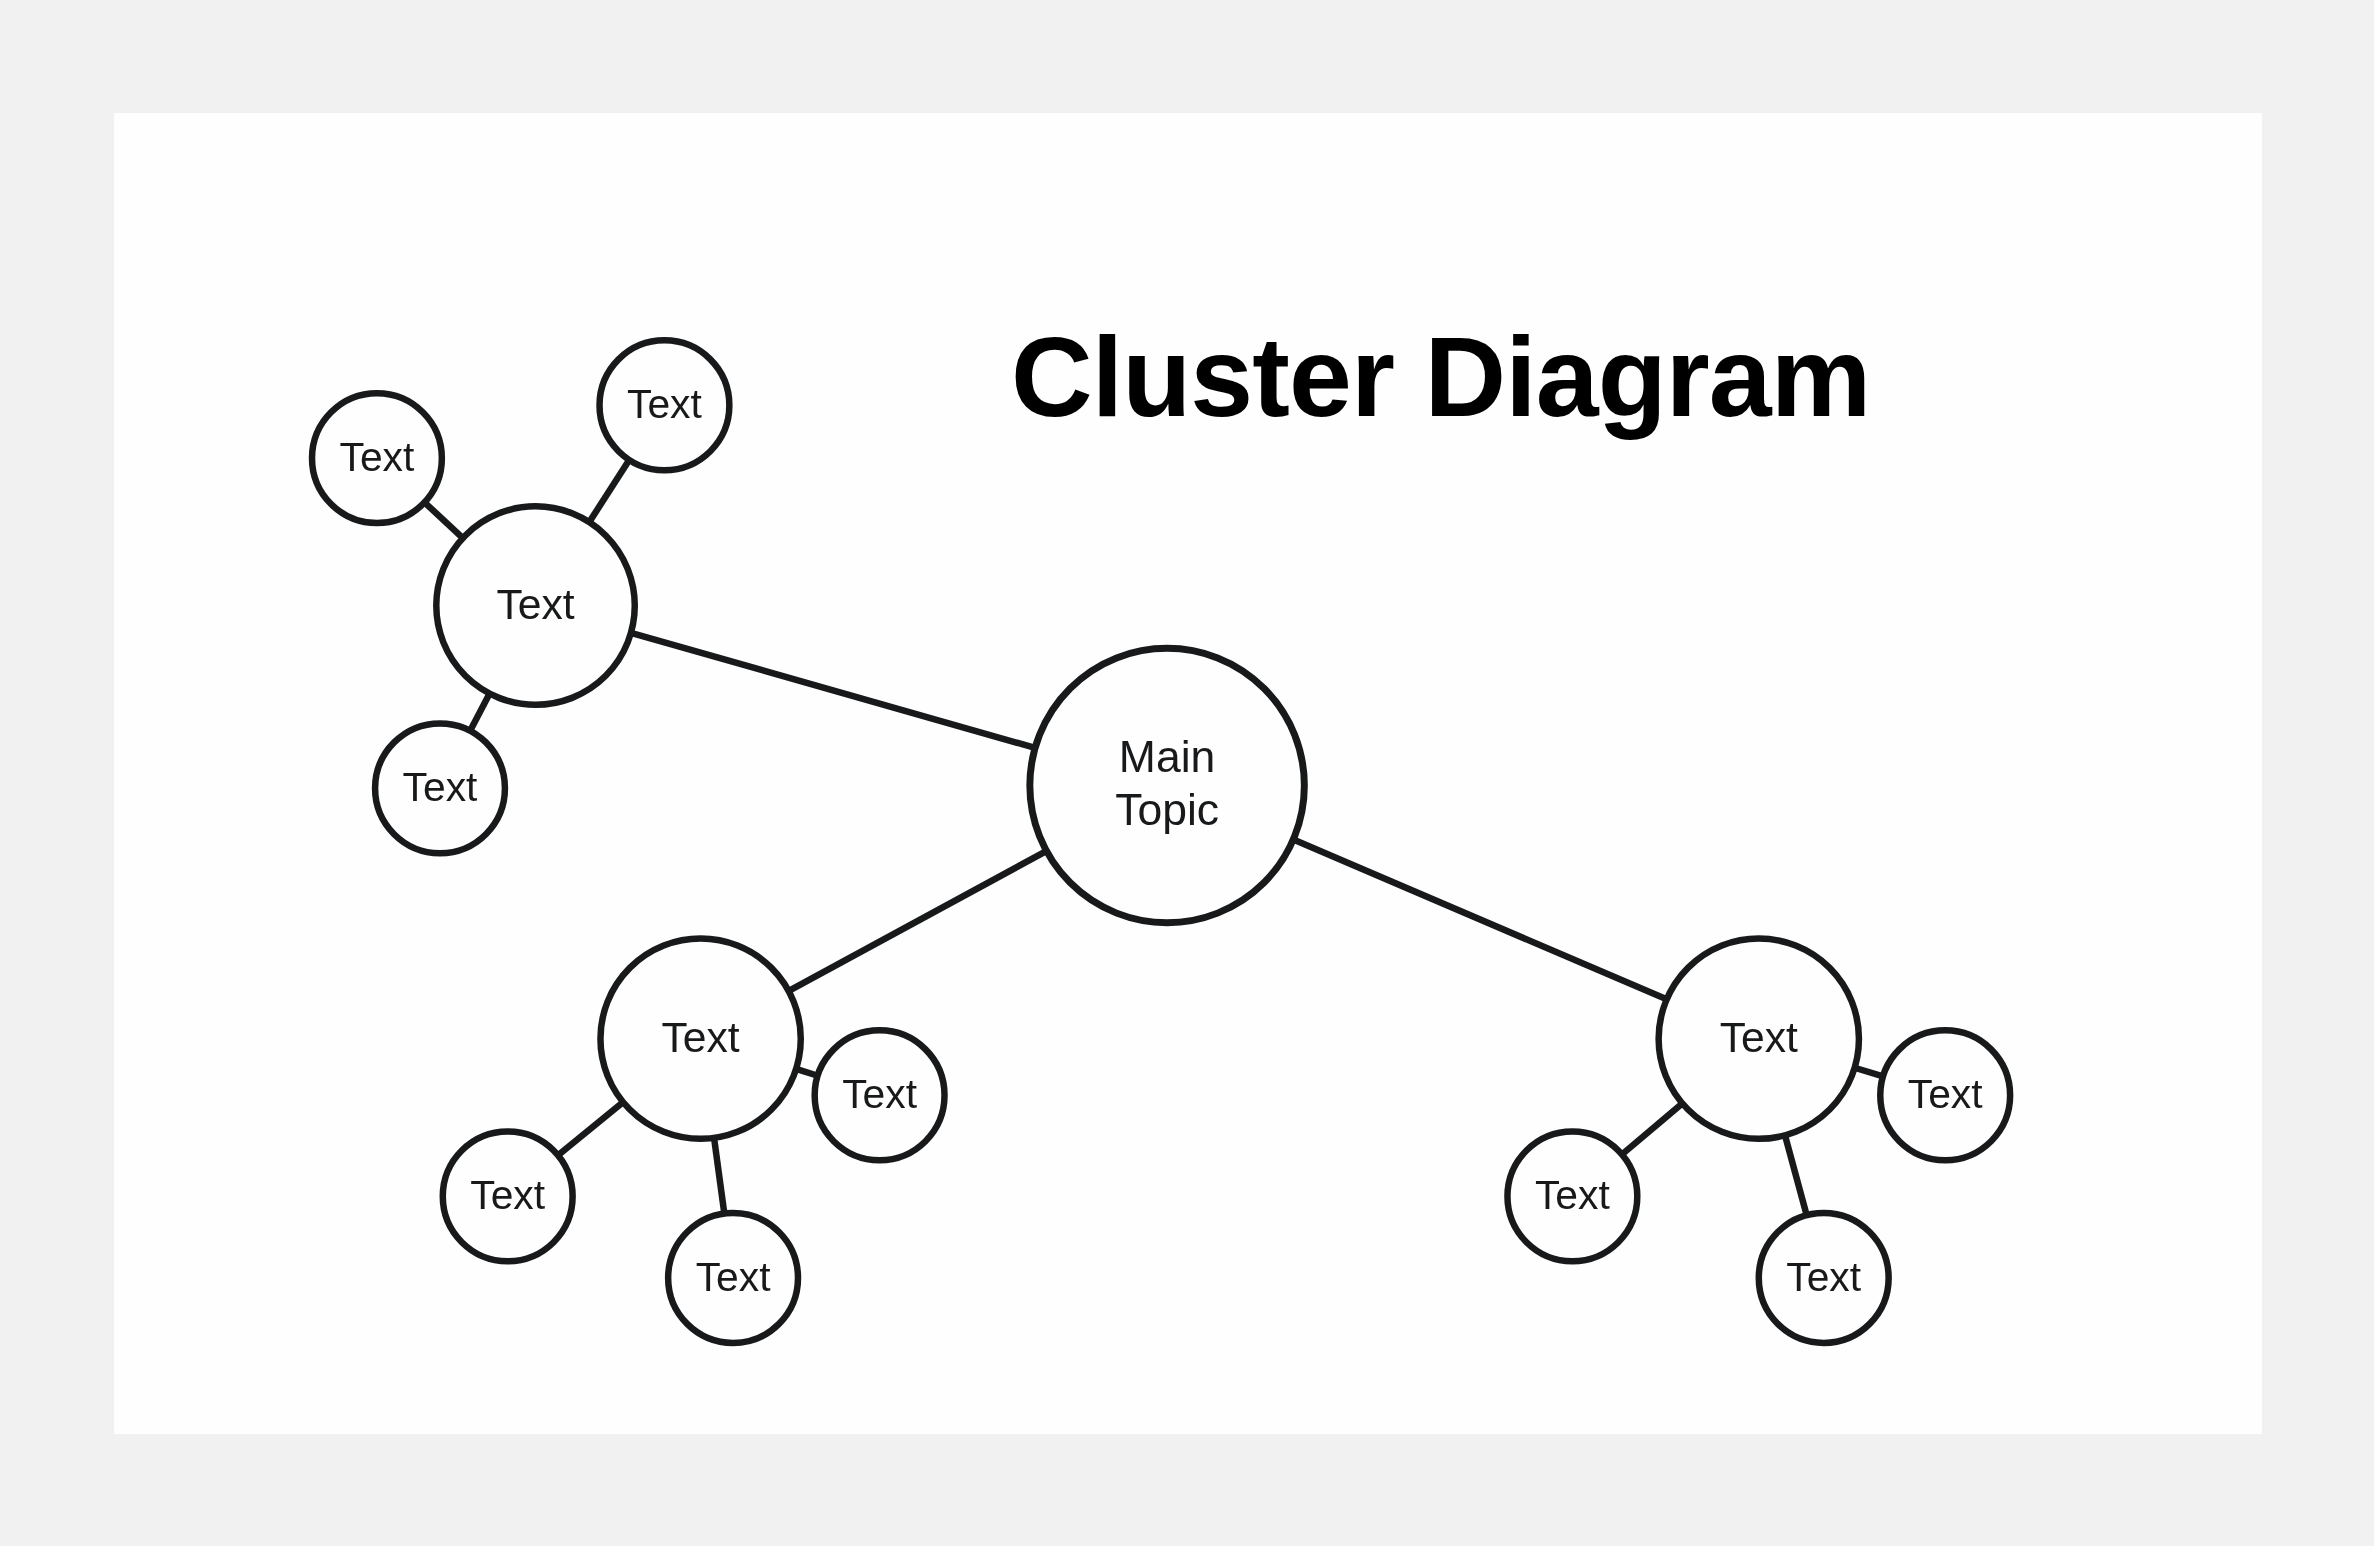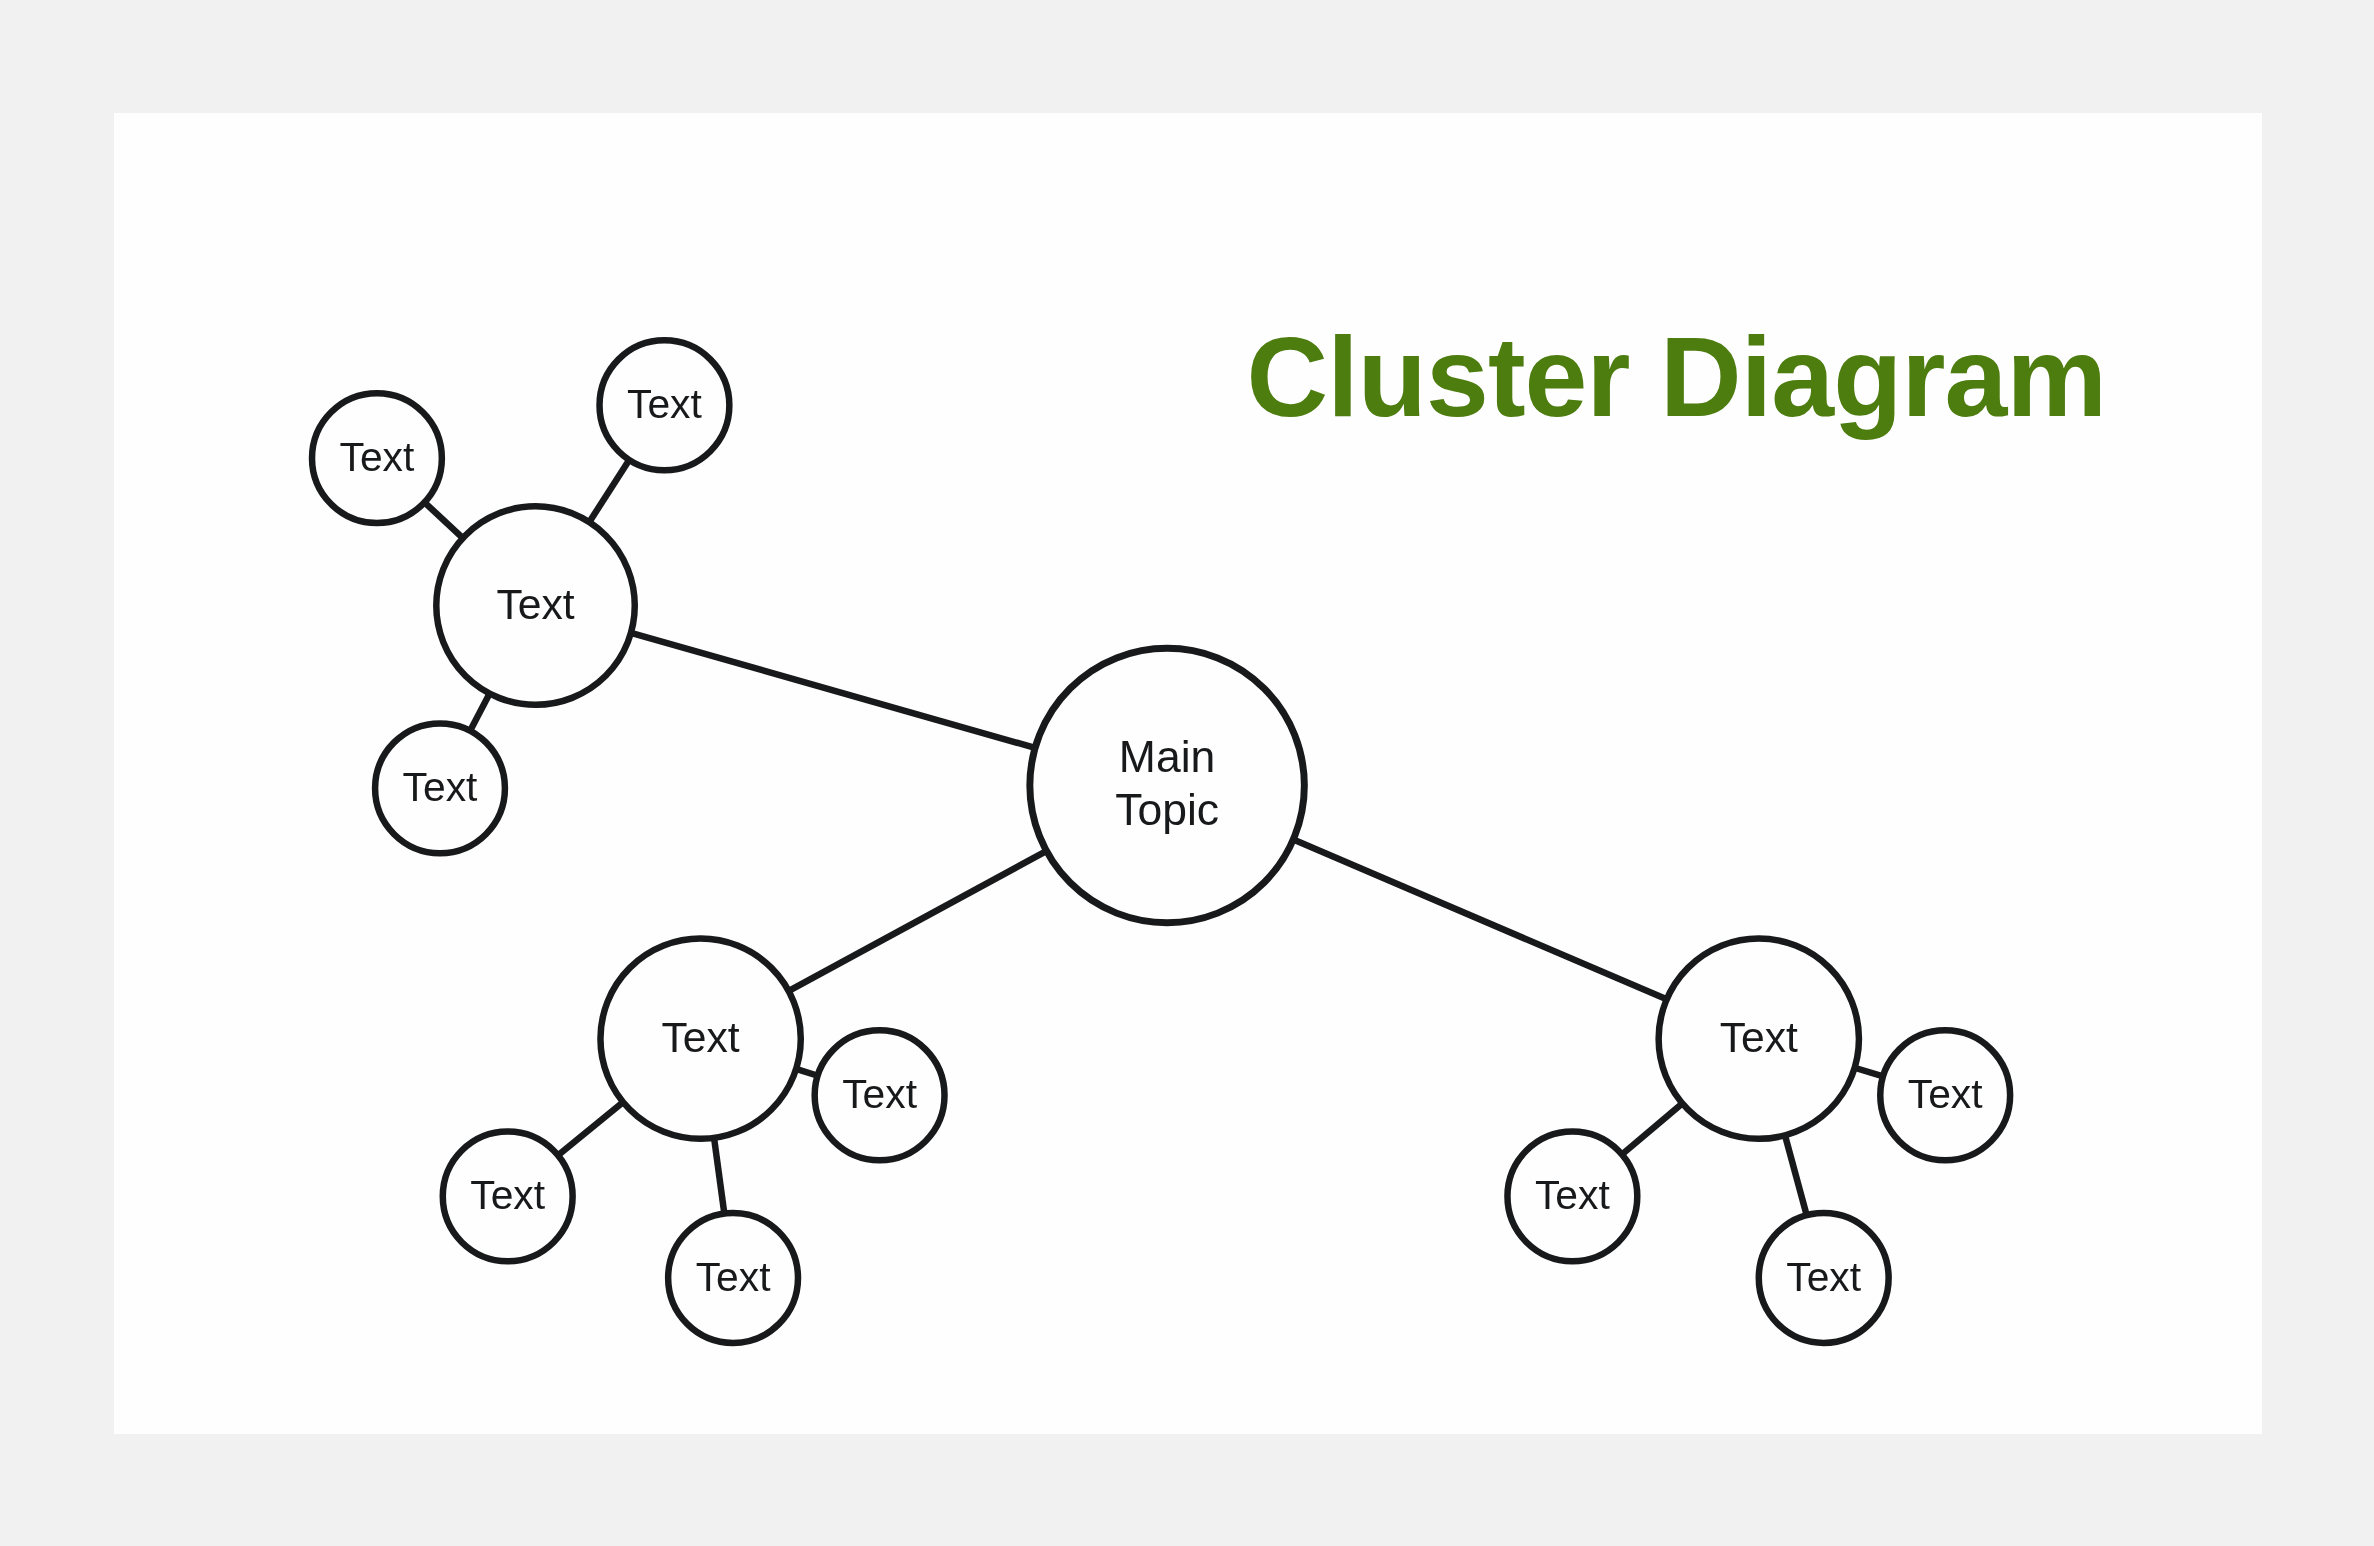--- a/index.html
+++ b/index.html
@@ -59,26 +59,26 @@
     font-size: 46px;
   }
   .node-label-main {
     font-size: 48px;
   }
   .title-text {
     position: absolute;
     left: 1011px;
     top: 315px;
     width: 1095px;
-    text-align: right;
+    text-align: left;
     font-family: "Liberation Sans", "DejaVu Sans", sans-serif;
     font-size: 113px;
     font-weight: 700;
     letter-spacing: -0.9px;
-    color: #4d7c0f;
+    color: #000000;
     line-height: 1.1;
     white-space: nowrap;
   }
 </style>
 </head>
 <body>
 
 <div id="page">
 
   <div id="card"></div>

